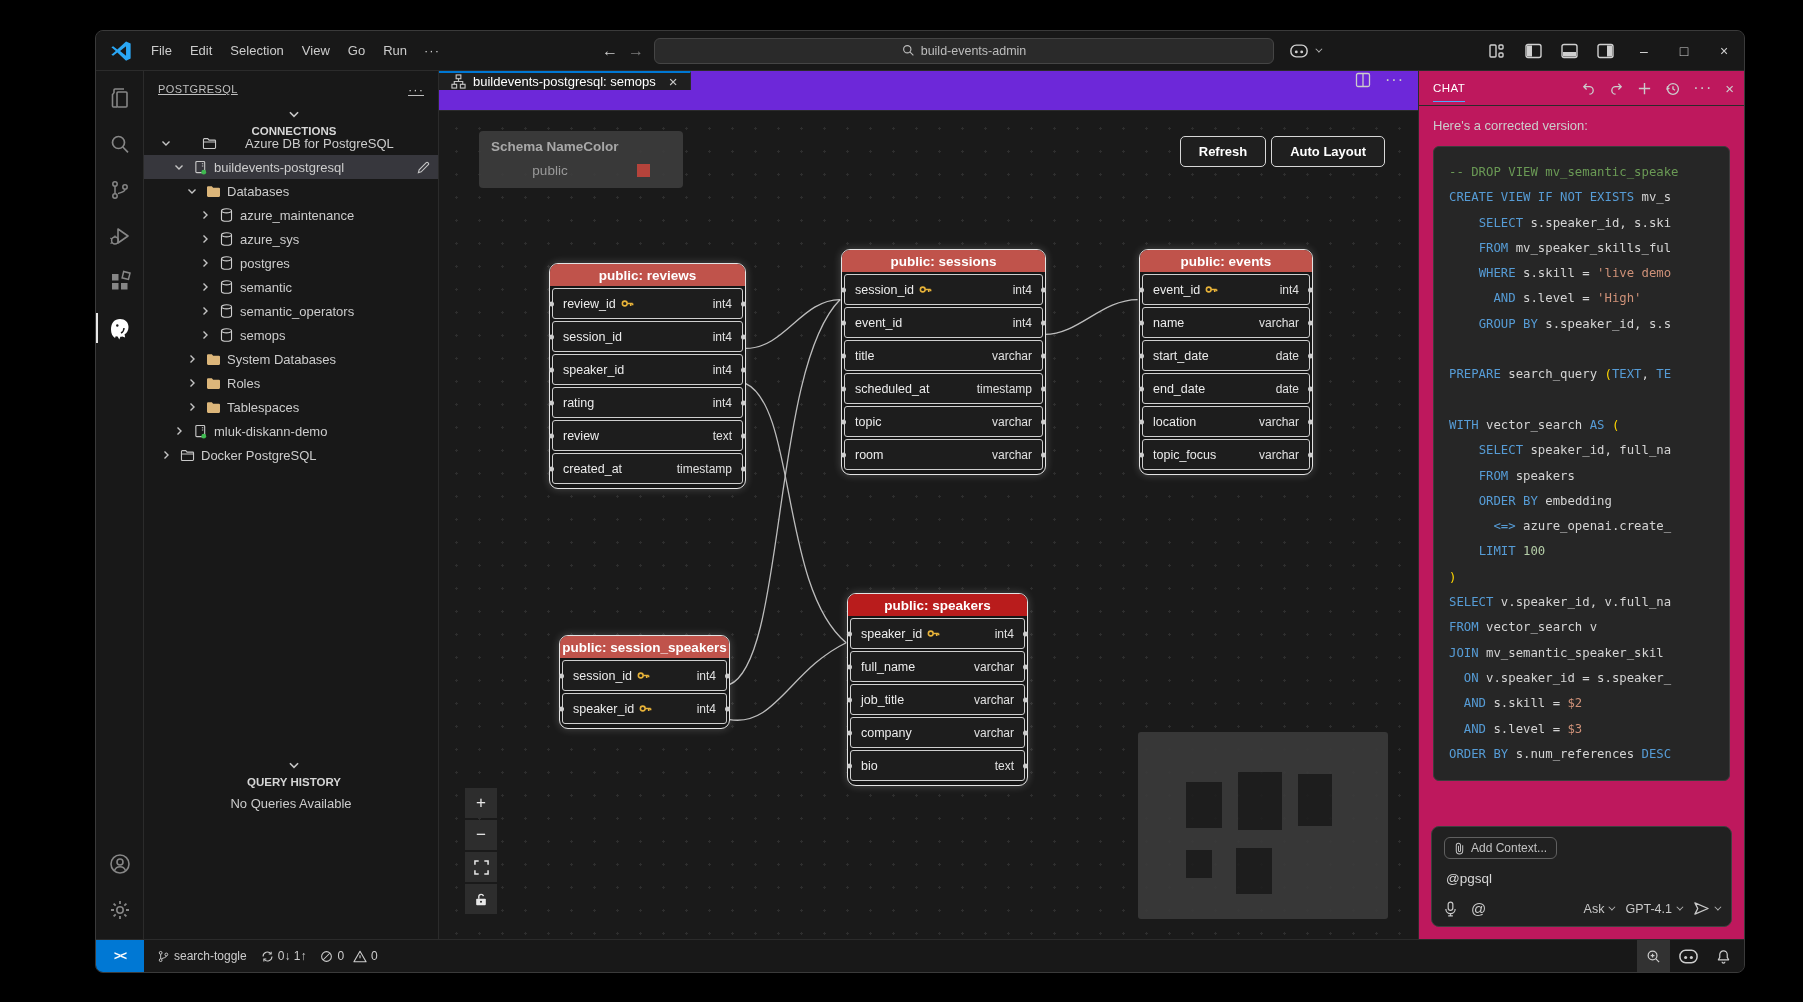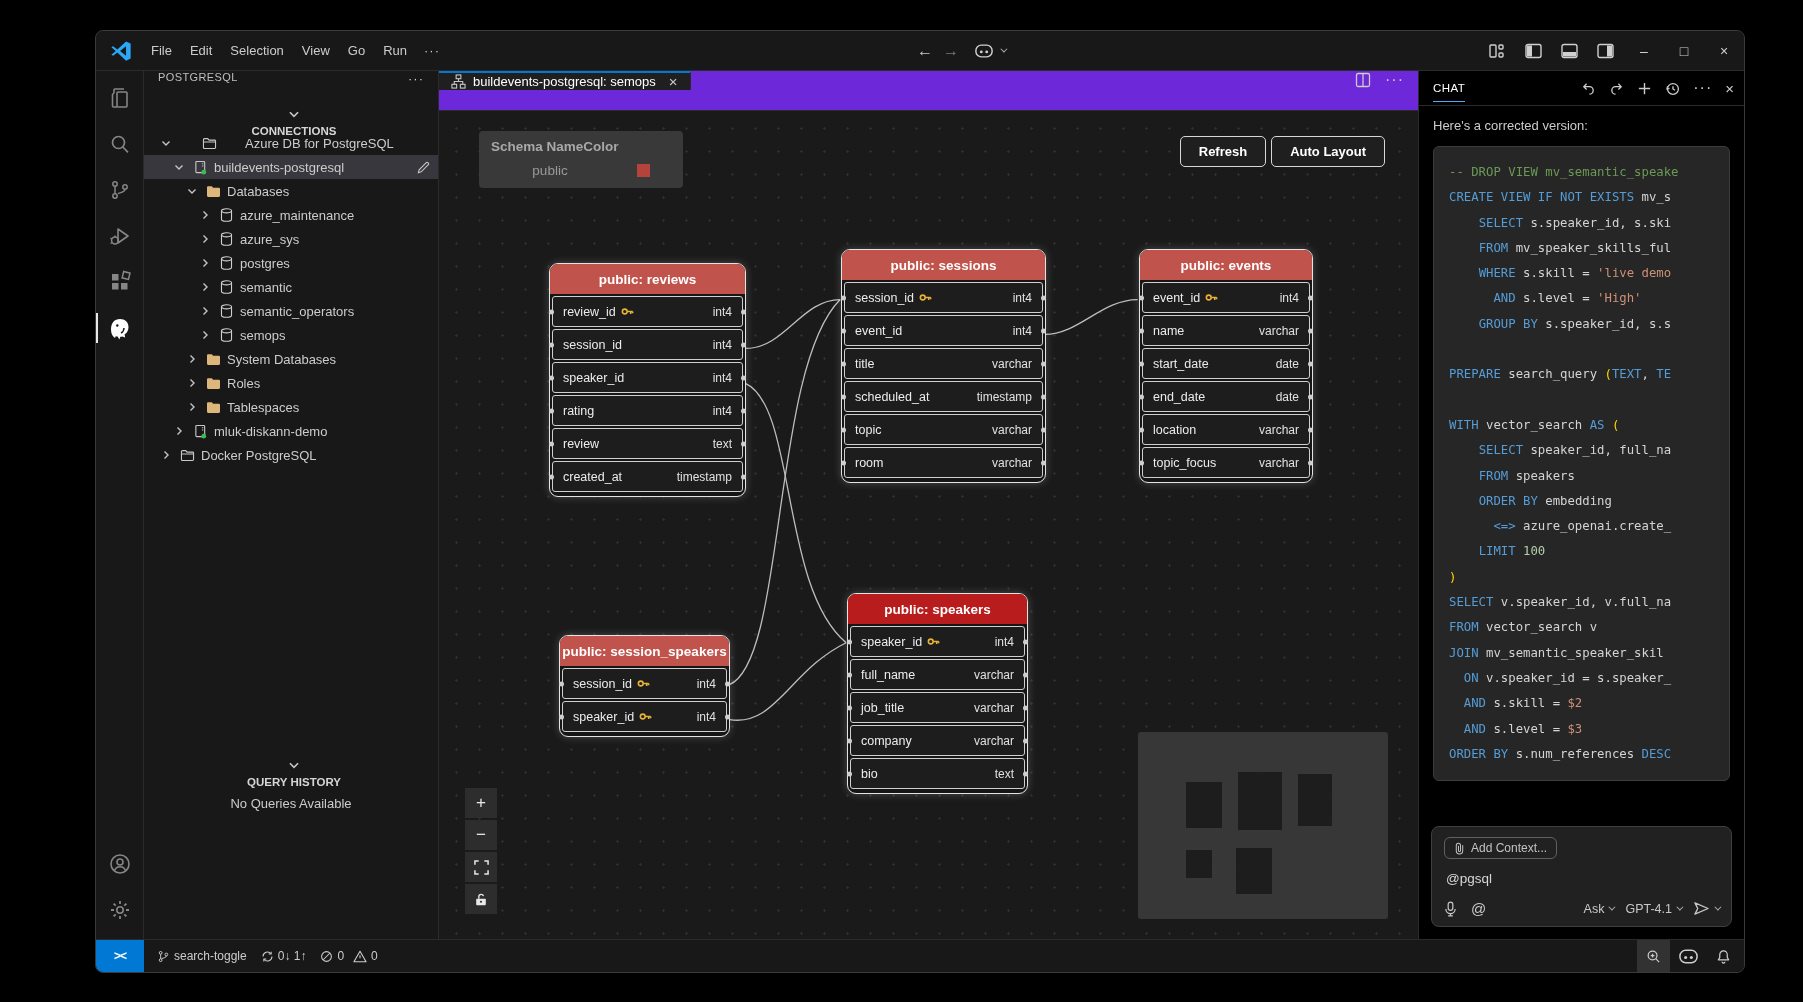--- a/index.html
+++ b/index.html
@@ -25,21 +25,21 @@
 
   
   .activitybar { width:48px; background:#181818; border-right:1px solid #2b2b2b; display:flex; flex-direction:column; align-items:center; padding-top:4px; }
   .ab-item { width:48px; height:46px; display:flex; align-items:center; justify-content:center; color:#868686; position:relative; }
   .ab-item.active { color:#ffffff; }
   .ab-item.active::before { content:""; position:absolute; left:0; top:8px; bottom:8px; width:2px; background:#e7e7e7; }
   .ab-spacer { flex:1; }
 
   
   .sidebar { width:295px; background:#181818; border-right:1px solid #2b2b2b; display:flex; flex-direction:column; color:#cccccc; overflow:hidden; }
-  .sb-title { height:36px; display:flex; align-items:flex-start; padding:0 14px; font-size:11px; letter-spacing:.4px; color:#bfbfbf; }
+  .sb-title { height:36px; display:flex; align-items:center; padding:0 14px; font-size:11px; letter-spacing:.4px; color:#bfbfbf;text-decoration:underline; }
   .sb-title .dots { margin-left:auto; letter-spacing:1px; color:#cccccc; font-size:13px; }
   .section-head { display:flex; align-items:center; gap:4px; height:24px; padding-left:6px; font-size:11.5px; font-weight:bold; color:#d6d6d6;flex-direction:column; }
   .tree { }
   .tree-row { display:flex; align-items:center; height:24px; font-size:13px; color:#cccccc; gap:5px; padding-right:8px; }
   .tree-row.selected { background:#37373d; }
   .tree-chev { width:14px; display:flex; justify-content:center; flex:0 0 14px; color:#c5c5c5; }
   .tree-ico { width:18px; display:flex; justify-content:center; flex:0 0 18px; }
   .tree-label { white-space:nowrap; overflow:hidden; }
   .tree-action { margin-left:auto; color:#c5c5c5; }
   .qh-block { margin-top:auto; margin-bottom:128px; }
@@ -59,35 +59,35 @@
   .legend { position:absolute; left:40px; top:20px; width:204px; background:rgba(62,62,62,.88); border-radius:4px; padding:8px 12px 10px; }
   .legend-head { display:flex; font-size:13.5px; font-weight:bold; color:#a8a8a8; }
   .legend-row { display:flex; align-items:center; margin-top:9px; font-size:13.5px; color:#9a9a9a; }
   .legend-row .lname { width:118px; text-align:center; }
   .legend-swatch { width:13px; height:13px; background:#b5433b; margin-left:28px; }
 
   .dg-buttons { position:absolute; top:25px; right:33px; display:flex; gap:5px; }
   .dg-btn { background:#1f1f1f; border:1px solid #d7d7d7; border-radius:5px; color:#ffffff; font-size:13px; font-weight:bold; padding:7px 18px; font-family:"Liberation Sans",sans-serif; }
 
   .dg-table { position:absolute; border:1px solid #e3e3e3; border-radius:9px; background:#161616; box-shadow:0 0 9px rgba(255,255,255,.22); padding:0 1px 2px; }
-  .dg-head { height:30px; background:#c0534b; border-radius:8px 8px 0 0; color:#ffffff; font-size:13.5px; font-weight:bold; display:flex; align-items:center; justify-content:center; margin:0 -1px; }
+  .dg-head { height:22px; background:#c0534b; border-radius:8px 8px 0 0; color:#ffffff; font-size:13.5px; font-weight:bold; display:flex; align-items:center; justify-content:center; margin:0 -1px; }
   .dg-row { position:relative; height:31px; margin:2px 1px; border:1px solid #cfcfcf; border-radius:3px; background:#1d1d1d; display:flex; align-items:center; padding:0 10px; gap:5px; }
   .dg-row::before, .dg-row::after { content:""; position:absolute; top:50%; width:5px; height:5px; border-radius:50%; background:#cfcfcf; transform:translateY(-50%); }
   .dg-row::before { left:-4px; } .dg-row::after { right:-4px; }
   .dg-fname { color:#ececec; font-size:12.5px; white-space:nowrap; }
   .dg-ftype { margin-left:auto; color:#e0e0e0; font-size:12px; white-space:nowrap; }
 
   .zoomctl { position:absolute; left:26px; bottom:25px; display:flex; flex-direction:column; gap:2px; }
   .zbtn { width:32px; height:30px; background:#2d2d2d; color:#e8e8e8; display:flex; align-items:center; justify-content:center; font-size:17px; }
 
   .minimap { position:absolute; right:30px; bottom:20px; width:250px; height:187px; background:#3a3a3a; border-radius:3px; opacity:.92; }
   .mm-block { position:absolute; background:#1e1e1e; }
 
   
-  .chat { width:325px; background:#000000; display:flex; flex-direction:column; min-width:0; }
+  .chat { width:325px; background:#be185d; display:flex; flex-direction:column; min-width:0; }
   .chat-header { height:35px; flex:0 0 35px; display:flex; align-items:center; padding:0 10px 0 14px; border-bottom:1px solid #2b2b2b; }
   .chat-tab { font-size:11.5px; color:#ffffff; letter-spacing:.4px; padding:8px 0 7px; border-bottom:1.5px solid #4daafc; }
   .chat-hicons { margin-left:auto; display:flex; align-items:center; gap:13px; color:#cccccc; }
   .chat-body { flex:1; padding:12px 14px 10px; overflow:hidden; }
   .chat-intro { color:#cccccc; font-size:13px; margin-bottom:13px; }
   .codeblock { background:#262626; border:1px solid #3c3c3c; border-radius:6px; padding:13px 0 13px 15px; overflow:hidden; }
   .code-line { font-family:"DejaVu Sans Mono",monospace; font-size:12.3px; line-height:25.3px; white-space:pre; overflow:hidden; }
   .tk-k{color:#569cd6} .tk-c{color:#6a9955} .tk-s{color:#ce9178} .tk-n{color:#b5cea8}
   .tk-p{color:#ffd700} .tk-d{color:#d4d4d4} .tk-o{color:#569cd6} .tk-t{color:#569cd6} .tk-v{color:#ce9178}
 
@@ -122,20 +122,27 @@
         <span class="menu-item">Edit</span>
         <span class="menu-item">Selection</span>
         <span class="menu-item">View</span>
         <span class="menu-item">Go</span>
         <span class="menu-item">Run</span>
       </div>
     <span class="menu-more">···</span>
     <div class="nav-zone">
       <span class="nav-arrow">←</span>
       <span class="nav-arrow fwd">→</span>
+      <div class="searchbox">
+        <svg width="13" height="13" viewBox="0 0 16 16">
+            <circle cx="6.5" cy="6.5" r="4.5" fill="none" stroke="#bdbdbd" stroke-width="1.4"></circle>
+            <path d="M10 10l4 4" stroke="#bdbdbd" stroke-width="1.4"></path>
+          </svg>
+        <span>build-events-admin</span>
+      </div>
       <div class="copilot-chip">
         <svg width="18" height="14" viewBox="0 0 20 15">
             <rect x="1" y="1" width="18" height="13" rx="6" fill="none" stroke="#cfcfcf" stroke-width="1.6"></rect>
             <circle cx="7" cy="8.5" r="1.6" fill="#cfcfcf"></circle>
             <circle cx="13" cy="8.5" r="1.6" fill="#cfcfcf"></circle>
           </svg>
         <span class="caret"></span>
       </div>
     </div>
     <div class="tb-icons">

